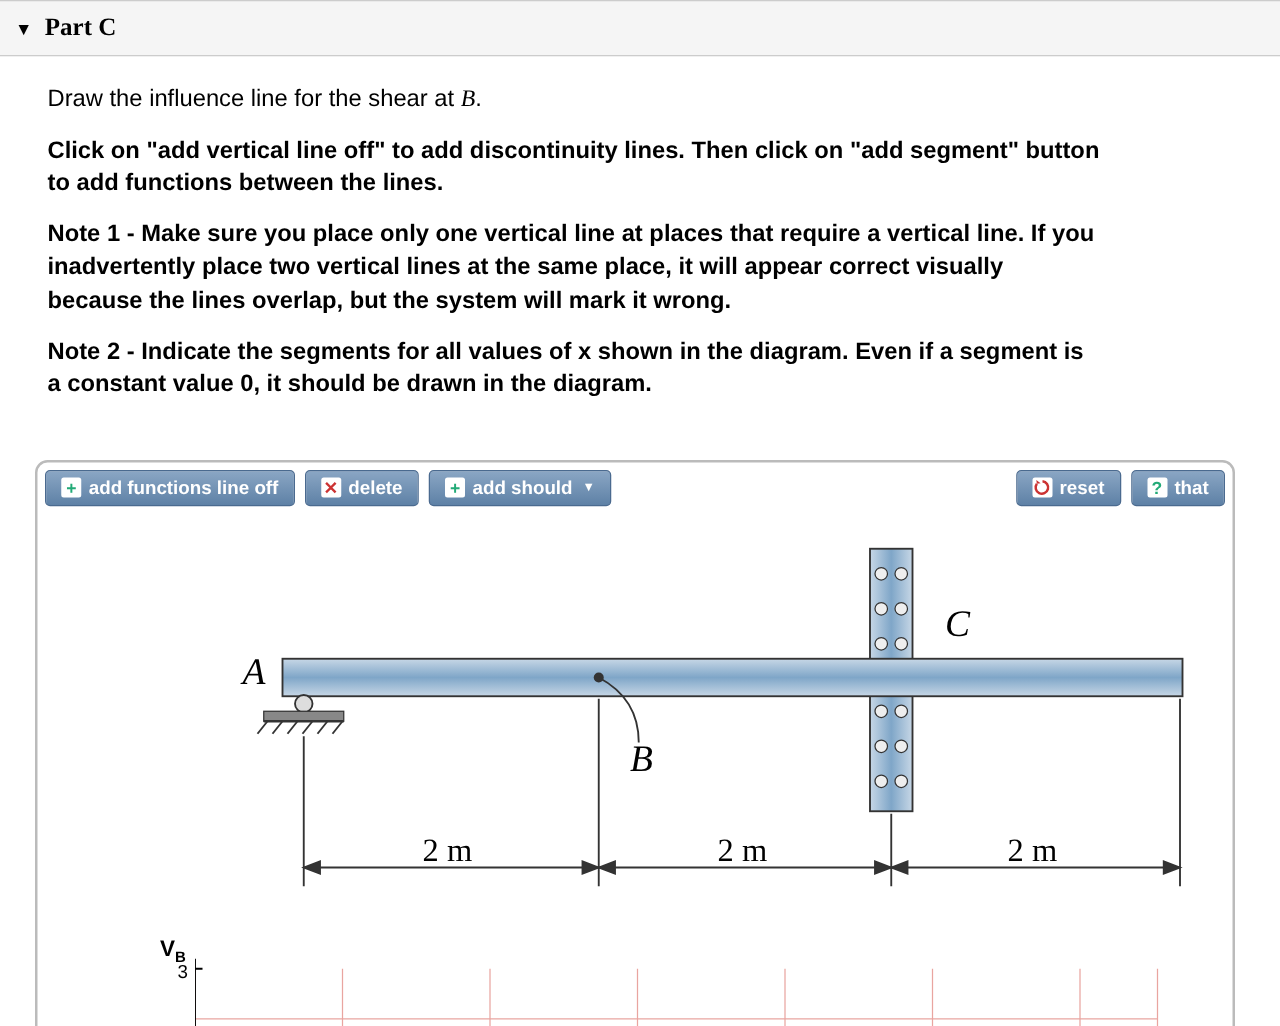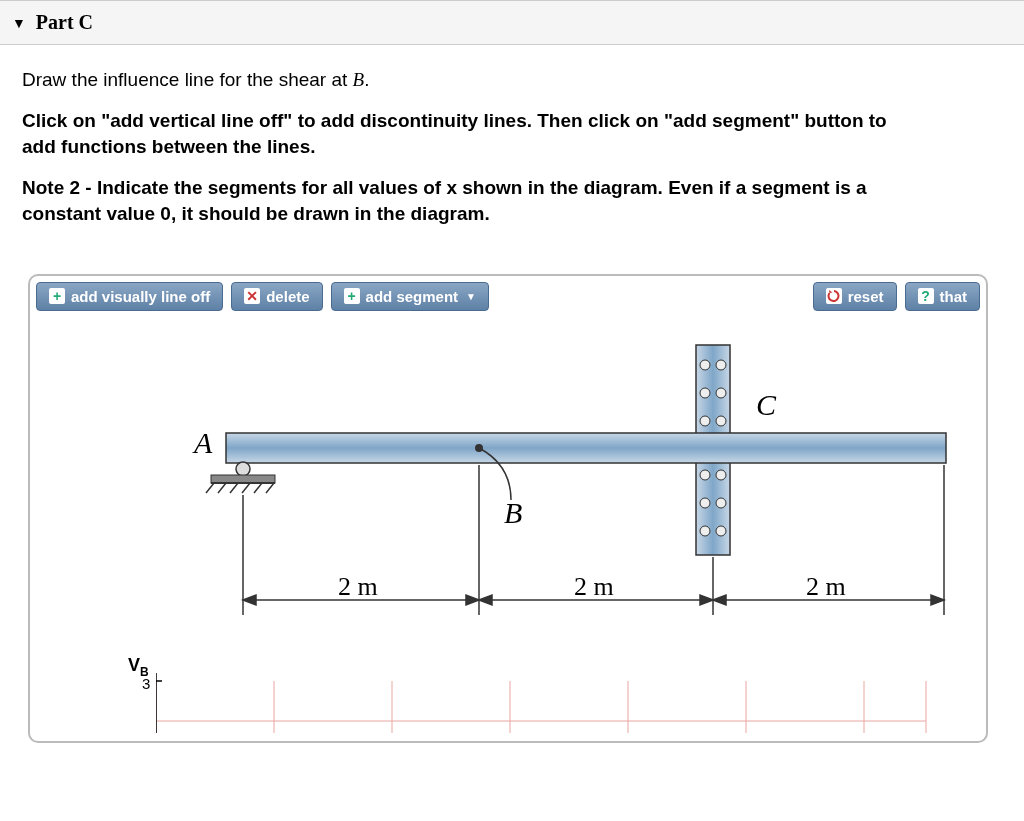--- a/index.html
+++ b/index.html
@@ -22,21 +22,21 @@
   .part-header .tri {
     font-size: 14px;
     color: #000;
   }
   .part-header .title {
     font-weight: bold;
     font-size: 20px;
     font-family: Liberation Serif, serif;
   }
   .content {
-    padding: 22px 22px;
+    padding: 22px 38px;
     font-size: 19px;
     line-height: 1.4;
     max-width: 920px;
   }
   .content p { margin: 0 0 14px 0; }
   .content .bold { font-weight: bold; }
   .letter-it { font-style: italic; font-family: "Times New Roman", serif; }
   .applet-frame {
     margin: 10px 28px 0 28px;
     border: 2px solid #bbb;
@@ -110,37 +110,38 @@
 <div class="part-header">
   <span class="tri">▼</span>
   <span class="title">Part C</span>
 </div>
 
 <div class="content">
   <p>
     <span>Draw the influence line for the shear at </span><span class="letter-it">B</span><span>.</span>
   </p>
   <p class="bold">Click on "add vertical line off" to add discontinuity lines. Then click on "add segment" button to add functions between the lines.</p>
+  <p class="bold">Note 1 - Make sure you place only one vertical line at places that require a vertical line. If you inadvertently place two vertical lines at the same place, it will appear correct visually because the lines overlap, but the system will mark it wrong.</p>
   <p class="bold">Note 2 - Indicate the segments for all values of x shown in the diagram. Even if a segment is a constant value 0, it should be drawn in the diagram.</p>
 </div>
 
 <div class="applet-frame">
 
   <div class="toolbar">
     <div class="btn">
       <span class="ico ico-plus">+</span>
-      <span>add visually line off</span>
+      <span>add functions line off</span>
     </div>
     <div class="btn">
       <span class="ico">✕</span>
       <span>delete</span>
     </div>
     <div class="btn">
       <span class="ico ico-plus">+</span>
-      <span>add segment</span>
+      <span>add should</span>
       <span class="caret">▼</span>
     </div>
     <div class="spacer"></div>
     <div class="btn reset">
       <span class="ico-reset">
         <svg width="14" height="14" viewBox="0 0 14 14">
             <path d="M7 2 A5 5 0 1 1 2.5 4" fill="none" stroke="#c33" stroke-width="2"></path>
             <path d="M2 1 L2.5 4 L5.5 3.5 Z" fill="#c33"></path>
           </svg>
       </span>

